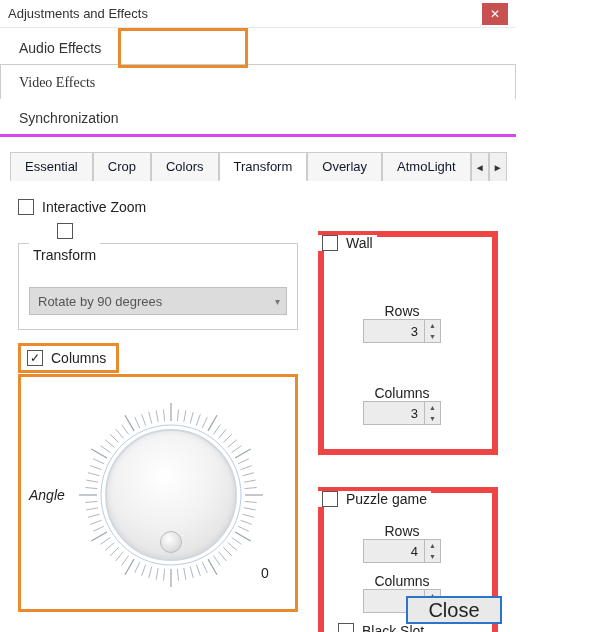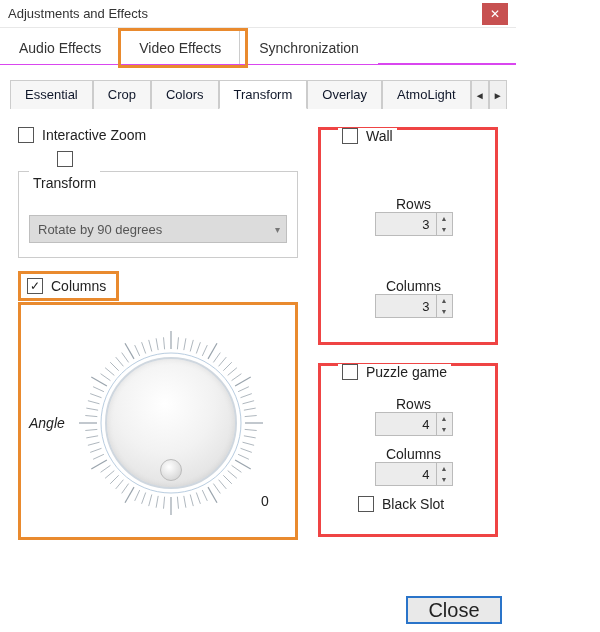--- a/index.html
+++ b/index.html
@@ -33,37 +33,39 @@
     background: #c75050;
     color: #fff;
     display: flex; align-items: center; justify-content: center;
     margin-left: auto;
     font-size: 12px;
     line-height: 1;
     cursor: pointer;
   }
   .tabs-main {
     display: flex;
-    border-bottom: 2px solid #d946ef;
-    position: relative;
+    border-bottom: 4px solid #d946ef;
+    position: relative;
+    flex-direction: column;
   }
   .tabs-main .tab {
     padding: 10px 18px 8px 18px;
     font-size: 14px;
     color: #333;
     cursor: pointer;
     border: 1px solid transparent;
     border-bottom: none;
     position: relative;
     top: 1px;
     background: #fff;
   }
   .tabs-main .tab.active {
     border-color: #ccc;
     background: #fff;
+    font-family: Liberation Serif, serif;
   }
   .tabs-sub-wrap {
     padding: 14px 10px 0 10px;
   }
   .tabs-sub {
     display: flex;
     align-items: stretch;
     border-bottom: 1px solid #ccc;
     position: relative;
   }
@@ -199,23 +201,24 @@
     position: absolute;
     right: 2px;
     bottom: 14px;
     font-size: 14px;
   }
   .tick-ring {
     position: absolute;
     left: 0; top: 0; width: 200px; height: 200px;
   }
   .right-group {
-    border: 3px solid #ef4444;
-    padding: 14px 12px 14px 23px;
+    border: 6px solid #ef4444;
+    padding: 14px 12px 14px 0;
     margin-bottom: 18px;
+    margin-top: 32px;
   }
   .right-group .grp-head {
     display: flex; align-items: center; gap: 8px;
     font-size: 14px; margin: -24px 0 16px -6px;
     background: #fff; padding: 0 4px; width: fit-content;
   }
   .num-row {
     display: flex;
     align-items: center;
     justify-content: space-between;

